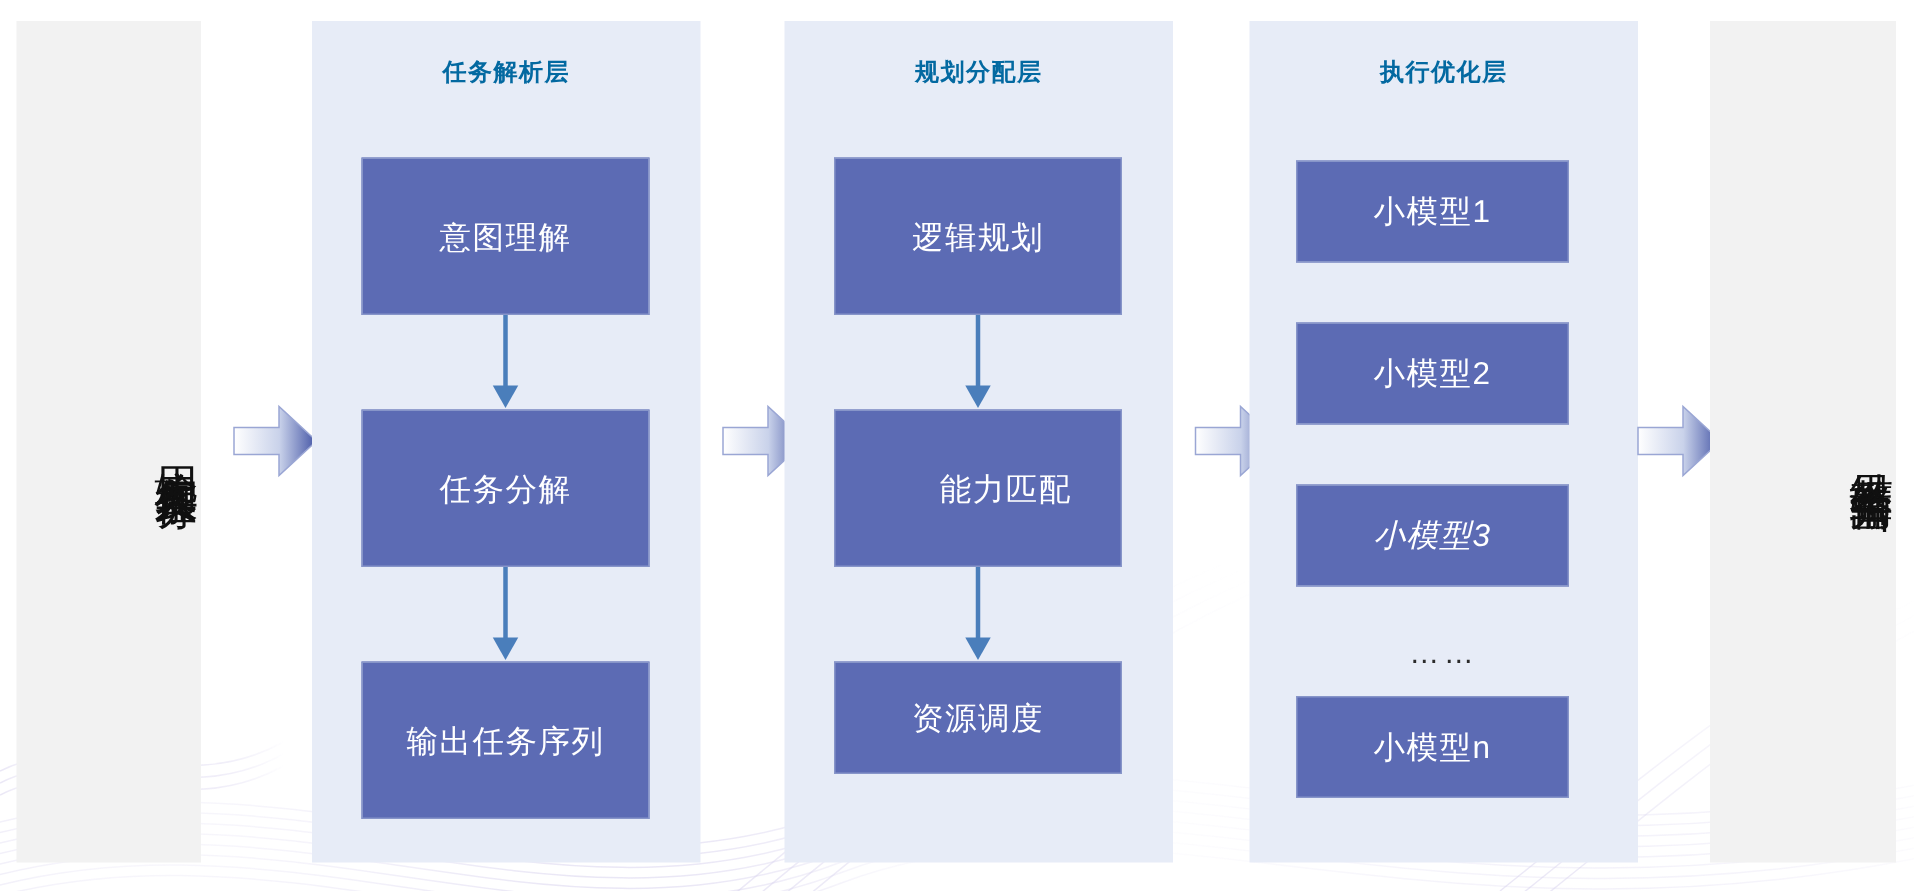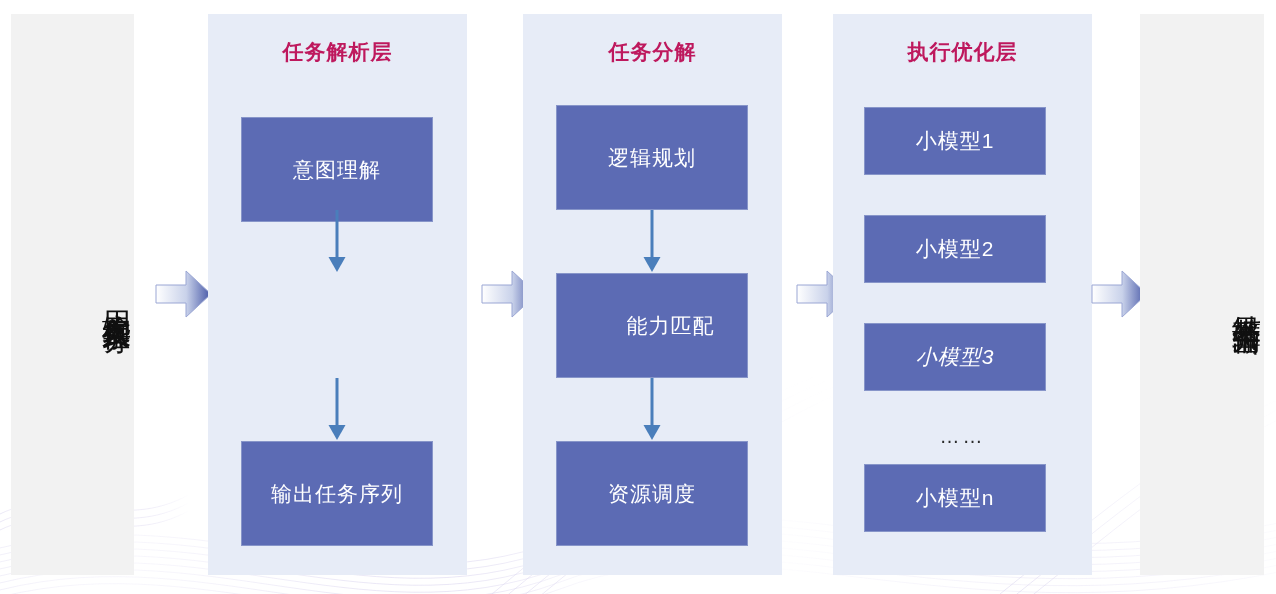--- a/index.html
+++ b/index.html
@@ -41,23 +41,23 @@
     letter-spacing:2px;
     color:#101010;
     font-weight:400;
     white-space:nowrap;
   }
 
   .layer-title{
     position:absolute;
     left:0; right:0;
     text-align:center;
-    font-size:21px;
+    font-size:16px;
     font-weight:bold;
-    color:#be185d;
+    color:#0369a1;
     letter-spacing:1px;
   }
 
   .node{
     position:absolute;
     background:#5C6BB4;
     border:1px solid #8795C9;
     box-sizing:border-box;
     display:flex;
     align-items:center;
@@ -125,29 +125,32 @@
         <stop offset="55%" stop-color="#c9d2ea"></stop>
         <stop offset="100%" stop-color="#4556a6"></stop>
       </linearGradient>
     </defs>
     <path d="M1,19 L31,19 L31,5 L56,28 L31,51 L31,37 L1,37 Z" fill="url(#ag1)" stroke="#9aa6d4" stroke-width="1"></path>
   </svg>
 
   <div class="panel blue" style="left:208px;top:14px;width:259px;height:561px;">
     <div class="layer-title" style="top:24px;">任务解析层</div>
 
-    <div class="node" style="left:33px;top:91px;width:192px;height:105px;margin-top:12px;">
+    <div class="node" style="left:33px;top:91px;width:192px;height:105px;">
       <span>意图理解</span>
     </div>
 
     <svg class="vconn" style="left:117px;top:196px;width:24px;height:64px;" viewBox="0 0 24 64">
       <line x1="12" y1="0" x2="12" y2="50" stroke="#4A7EBB" stroke-width="3"></line>
       <path d="M3.5,47 L12,62 L20.5,47 Z" fill="#4A7EBB"></path>
     </svg>
 
+    <div class="node" style="left:33px;top:259px;width:192px;height:105px;">
+      <span>任务分解</span>
+    </div>
 
     <svg class="vconn" style="left:117px;top:364px;width:24px;height:64px;" viewBox="0 0 24 64">
       <line x1="12" y1="0" x2="12" y2="50" stroke="#4A7EBB" stroke-width="3"></line>
       <path d="M3.5,47 L12,62 L20.5,47 Z" fill="#4A7EBB"></path>
     </svg>
 
     <div class="node" style="left:33px;top:427px;width:192px;height:105px;">
       <span>输出任务序列</span>
     </div>
   </div>
@@ -157,41 +160,41 @@
       <linearGradient id="ag2" x1="0" y1="0" x2="1" y2="0">
         <stop offset="0%" stop-color="#ffffff"></stop>
         <stop offset="55%" stop-color="#c9d2ea"></stop>
         <stop offset="100%" stop-color="#4556a6"></stop>
       </linearGradient>
     </defs>
     <path d="M1,19 L31,19 L31,5 L56,28 L31,51 L31,37 L1,37 Z" fill="url(#ag2)" stroke="#9aa6d4" stroke-width="1"></path>
   </svg>
 
   <div class="panel blue" style="left:523px;top:14px;width:259px;height:561px;">
-    <div class="layer-title" style="top:24px;">任务分解</div>
+    <div class="layer-title" style="top:24px;">规划分配层</div>
 
     <div class="node" style="left:33px;top:91px;width:192px;height:105px;">
       <span>逻辑规划</span>
     </div>
 
     <svg class="vconn" style="left:117px;top:196px;width:24px;height:64px;" viewBox="0 0 24 64">
       <line x1="12" y1="0" x2="12" y2="50" stroke="#4A7EBB" stroke-width="3"></line>
       <path d="M3.5,47 L12,62 L20.5,47 Z" fill="#4A7EBB"></path>
     </svg>
 
     <div class="node" style="left:33px;top:259px;width:192px;height:105px;padding-left:37px;">
       <span>能力匹配</span>
     </div>
 
     <svg class="vconn" style="left:117px;top:364px;width:24px;height:64px;" viewBox="0 0 24 64">
       <line x1="12" y1="0" x2="12" y2="50" stroke="#4A7EBB" stroke-width="3"></line>
       <path d="M3.5,47 L12,62 L20.5,47 Z" fill="#4A7EBB"></path>
     </svg>
 
-    <div class="node" style="left:33px;top:427px;width:192px;height:105px;">
+    <div class="node" style="left:33px;top:427px;width:192px;height:75px;">
       <span>资源调度</span>
     </div>
   </div>
 
   <svg class="harrow" style="left:796px;top:266px;width:58px;height:56px;" viewBox="0 0 58 56">
     <defs>
       <linearGradient id="ag3" x1="0" y1="0" x2="1" y2="0">
         <stop offset="0%" stop-color="#ffffff"></stop>
         <stop offset="55%" stop-color="#c9d2ea"></stop>
         <stop offset="100%" stop-color="#4556a6"></stop>

